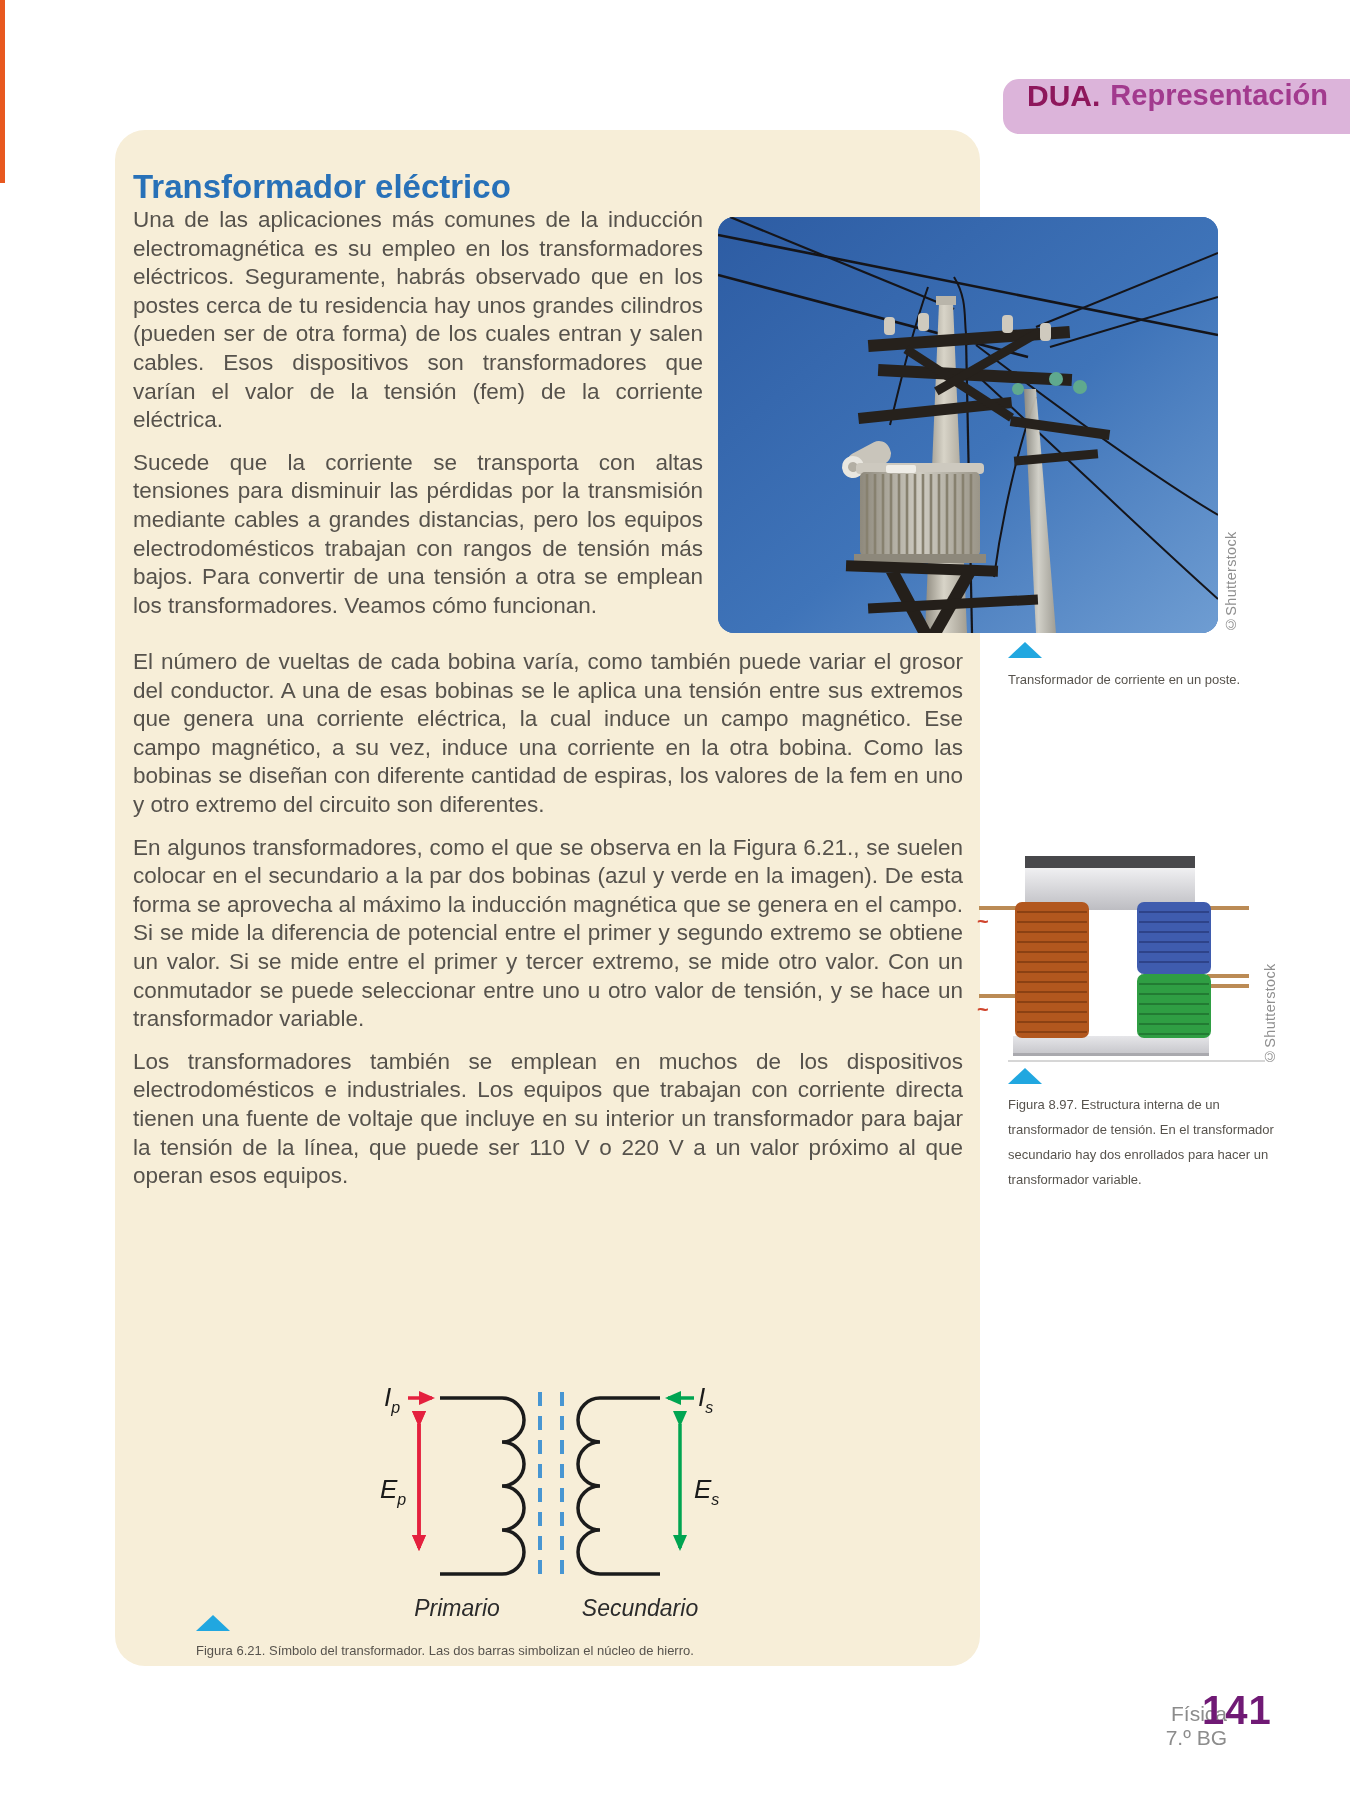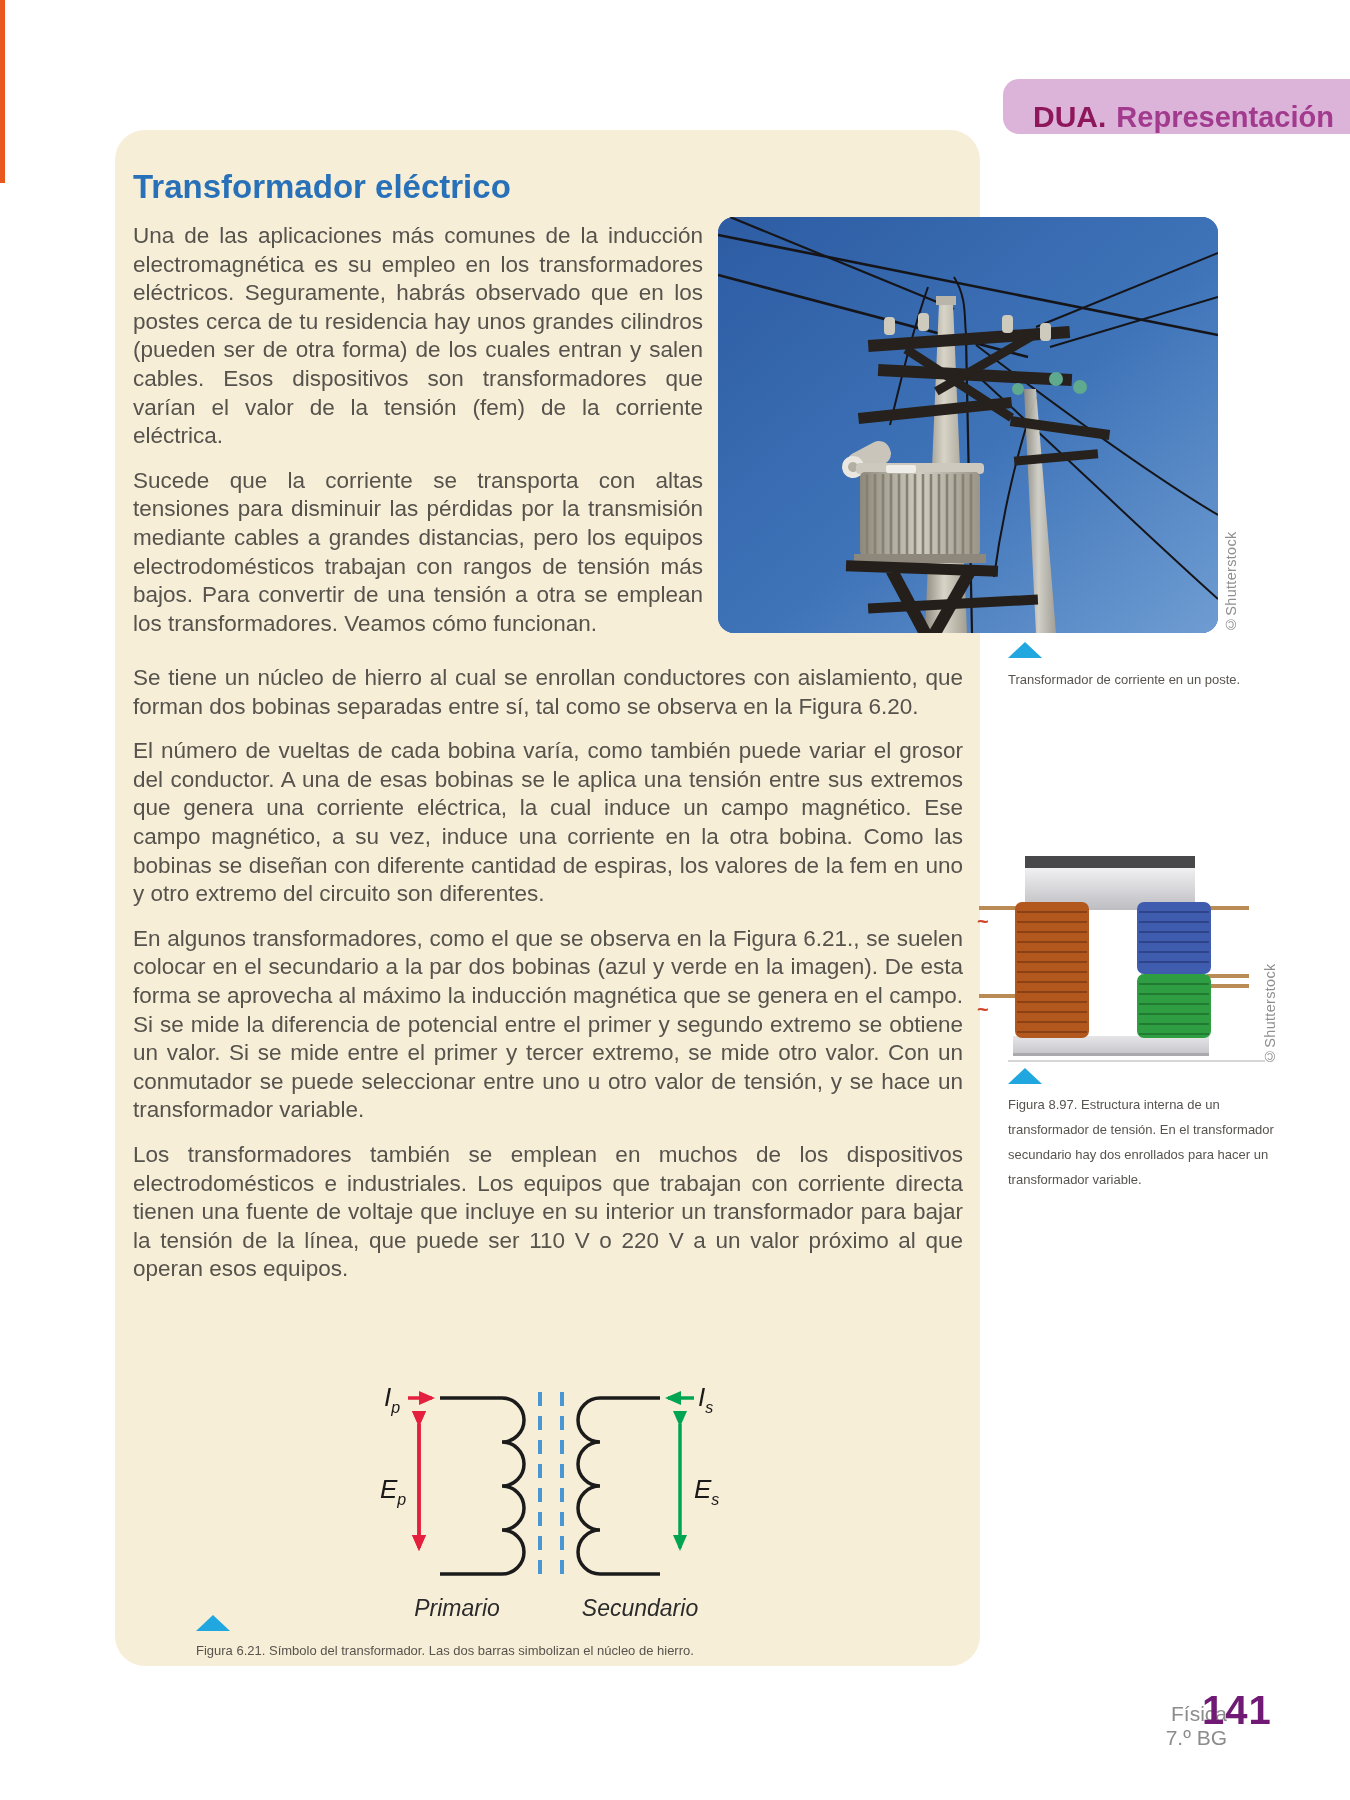--- a/index.html
+++ b/index.html
@@ -2,33 +2,33 @@
 <html><head>
 <meta charset="utf-8">
 <style>
   html,body{margin:0;padding:0}
   body{width:1350px;height:1800px;position:relative;background:#ffffff;
        font-family:"Liberation Sans",sans-serif;overflow:hidden}
 
   .orange-bar{position:absolute;left:0;top:0;width:5px;height:183px;background:#e8581f}
 
   .dua{position:absolute;left:1003px;top:79px;width:347px;height:55px;background:#dcb4da;
-       border-radius:16px 0 0 16px;display:flex;align-items:flex-end;padding-left:30px;
+       border-radius:16px 0 0 16px;display:flex;align-items:flex-start;padding-left:24px;
        box-sizing:border-box;gap:10px}
   .dua-bold{font-size:30px;font-weight:bold;color:#8e175c}
   .dua-label{font-size:29px;font-weight:600;color:#a23a8e}
 
   .panel{position:absolute;left:115px;top:130px;width:865px;height:1536px;
          background:#f7eed8;border-radius:30px}
 
   .title{position:absolute;left:133px;top:146px;font-size:33px;font-weight:bold;color:#2871b8}
 
   .col-narrow{position:absolute;left:133px;top:206px;width:570px}
   .col-wide{position:absolute;left:133px;top:648px;width:830px}
-  p.body{margin:16px 0 14px 0;font-size:22.5px;line-height:28.6px;color:#56524c;text-align:justify}
+  p.body{margin:0 0 14px 0;font-size:22.5px;line-height:28.6px;color:#56524c;text-align:justify}
 
   .photo{position:absolute;left:718px;top:217px;width:500px;height:416px;
          border-radius:16px;overflow:hidden;background:#3a6fb5}
   .photo svg{display:block}
 
   .tri{width:0;height:0;border-left:17px solid transparent;border-right:17px solid transparent;
        border-bottom:16px solid #21a7e0}
   .photo-cap-tri{position:absolute;left:1008px;top:642px}
   .photo-cap{position:absolute;left:1008px;top:667px;width:262px}
   .caption{font-size:13px;line-height:25px;color:#57534d}
@@ -64,21 +64,20 @@
 <div class="panel"></div>
 
 <h1 class="title">Transformador eléctrico</h1>
 
 <div class="col-narrow">
   <p class="body">Una de las aplicaciones más comunes de la inducción electromagnética es su empleo en los transformadores eléctricos. Seguramente, habrás observado que en los postes cerca de tu residencia hay unos grandes cilindros (pueden ser de otra forma) de los cuales entran y salen cables. Esos dispositivos son transformadores que varían el valor de la tensión (fem) de la corriente eléctrica.</p>
   <p class="body">Sucede que la corriente se transporta con altas tensiones para disminuir las pérdidas por la transmisión mediante cables a grandes distancias, pero los equipos electrodomésticos trabajan con rangos de tensión más bajos. Para convertir de una tensión a otra se emplean los transformadores. Veamos cómo funcionan.</p>
 </div>
 
 <div class="col-wide">
-  <p class="body">Se tiene un núcleo de hierro al cual se enrollan conductores con aislamiento, que forman dos bobinas separadas entre sí, tal como se observa en la Figura 6.20.</p>
   <p class="body">El número de vueltas de cada bobina varía, como también puede variar el grosor del conductor. A una de esas bobinas se le aplica una tensión entre sus extremos que genera una corriente eléctrica, la cual induce un campo magnético. Ese campo magnético, a su vez, induce una corriente en la otra bobina. Como las bobinas se diseñan con diferente cantidad de espiras, los valores de la fem en uno y otro extremo del circuito son diferentes.</p>
   <p class="body">En algunos transformadores, como el que se observa en la Figura 6.21., se suelen colocar en el secundario a la par dos bobinas (azul y verde en la imagen). De esta forma se aprovecha al máximo la inducción magnética que se genera en el campo. Si se mide la diferencia de potencial entre el primer y segundo extremo se obtiene un valor. Si se mide entre el primer y tercer extremo, se mide otro valor. Con un conmutador se puede seleccionar entre uno u otro valor de tensión, y se hace un transformador variable.</p>
   <p class="body">Los transformadores también se emplean en muchos de los dispositivos electrodomésticos e industriales. Los equipos que trabajan con corriente directa tienen una fuente de voltaje que incluye en su interior un transformador para bajar la tensión de la línea, que puede ser 110 V o 220 V a un valor próximo al que operan esos equipos.</p>
 </div>
 
 <div class="photo">
   <svg width="500" height="416" viewBox="0 0 500 416">
     <defs>
       <linearGradient id="sky" x1="0" y1="0" x2="1" y2="1">
         <stop offset="0" stop-color="#2d5ca3"></stop>

